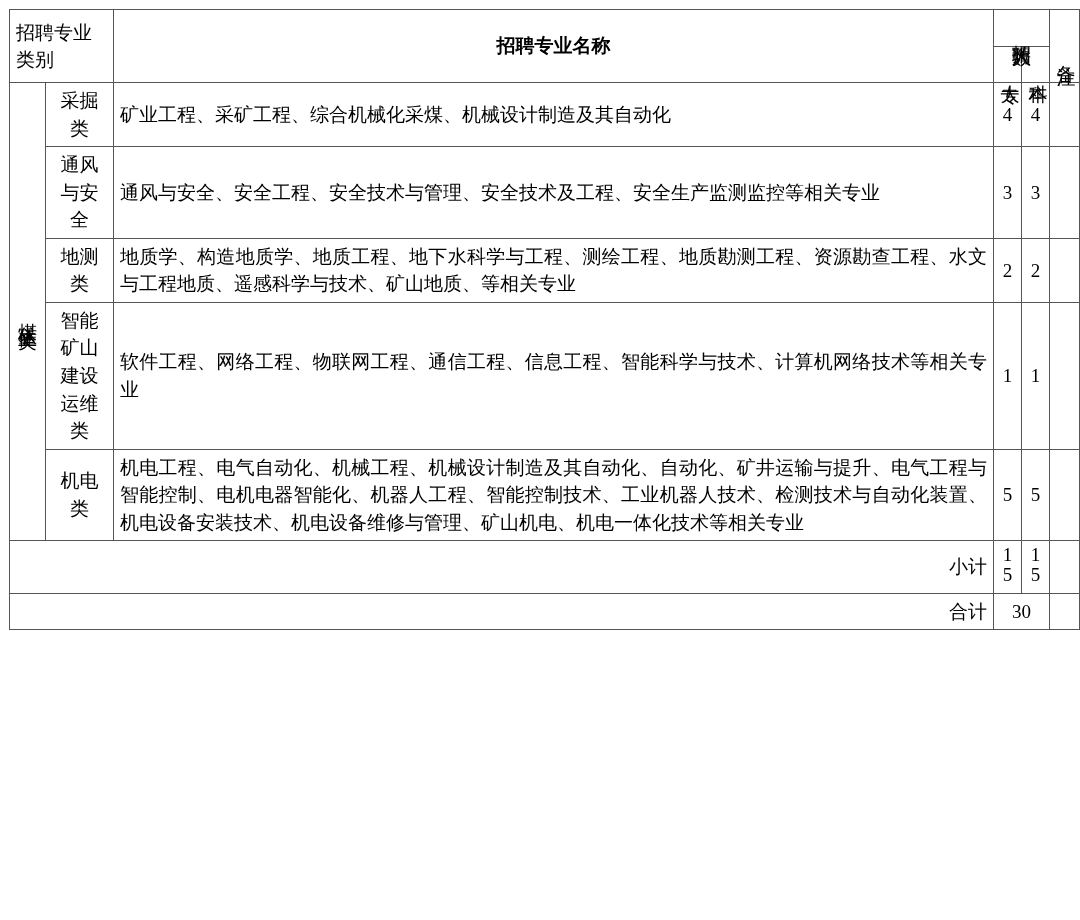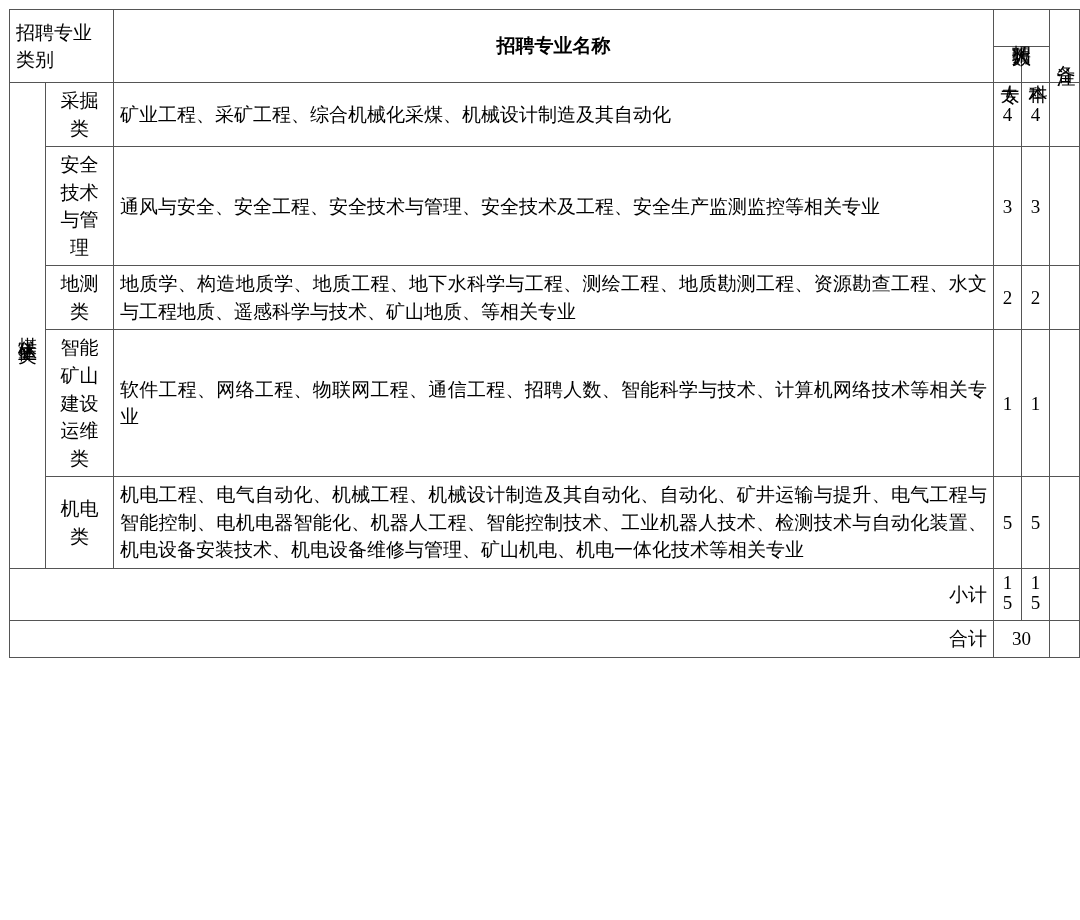--- a/index.html
+++ b/index.html
@@ -163,38 +163,38 @@
           <span class="vert">煤矿主体类</span>
         </td>
         <td class="subcat-cell">采掘类</td>
         <td class="desc">矿业工程、采矿工程、综合机械化采煤、机械设计制造及其自动化</td>
         <td class="num-cell">4</td>
         <td class="num-cell">4</td>
         <td class="note-cell"></td>
       </tr>
 
       <tr>
-        <td class="subcat-cell">安全技术与管理</td>
+        <td class="subcat-cell">通风与安全</td>
         <td class="desc">通风与安全、安全工程、安全技术与管理、安全技术及工程、安全生产监测监控等相关专业</td>
         <td class="num-cell">3</td>
         <td class="num-cell">3</td>
         <td class="note-cell"></td>
       </tr>
 
       <tr>
         <td class="subcat-cell">地测类</td>
         <td class="desc">地质学、构造地质学、地质工程、地下水科学与工程、测绘工程、地质勘测工程、资源勘查工程、水文与工程地质、遥感科学与技术、矿山地质、等相关专业</td>
         <td class="num-cell">2</td>
         <td class="num-cell">2</td>
         <td class="note-cell"></td>
       </tr>
 
       <tr>
         <td class="subcat-cell">智能矿山建设运维类</td>
-        <td class="desc">软件工程、网络工程、物联网工程、通信工程、招聘人数、智能科学与技术、计算机网络技术等相关专业</td>
+        <td class="desc">软件工程、网络工程、物联网工程、通信工程、信息工程、智能科学与技术、计算机网络技术等相关专业</td>
         <td class="num-cell">1</td>
         <td class="num-cell">1</td>
         <td class="note-cell"></td>
       </tr>
 
       <tr>
         <td class="subcat-cell">机电类</td>
         <td class="desc">机电工程、电气自动化、机械工程、机械设计制造及其自动化、自动化、矿井运输与提升、电气工程与智能控制、电机电器智能化、机器人工程、智能控制技术、工业机器人技术、检测技术与自动化装置、机电设备安装技术、机电设备维修与管理、矿山机电、机电一体化技术等相关专业</td>
         <td class="num-cell">
           <span class="stack-num">5</span>

